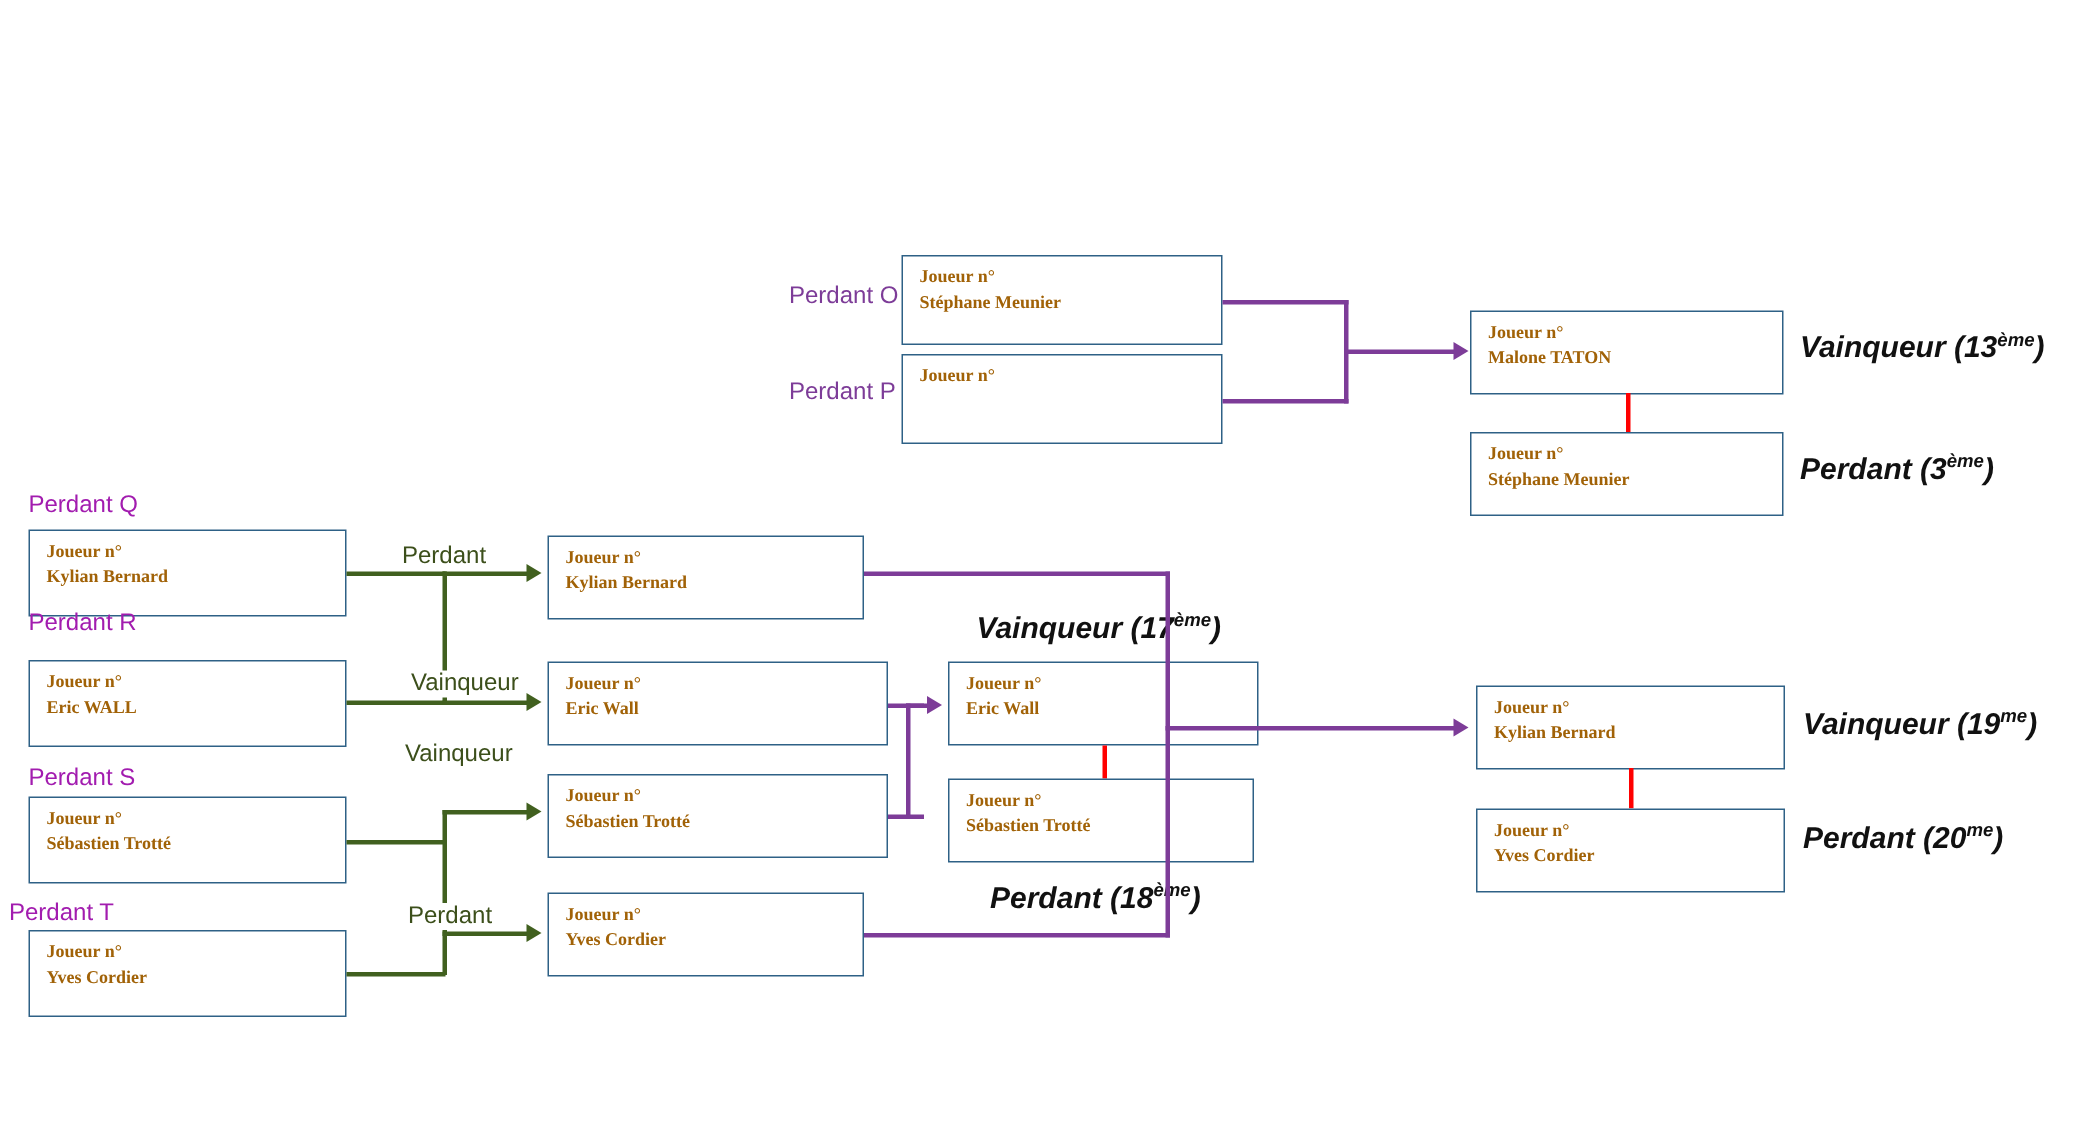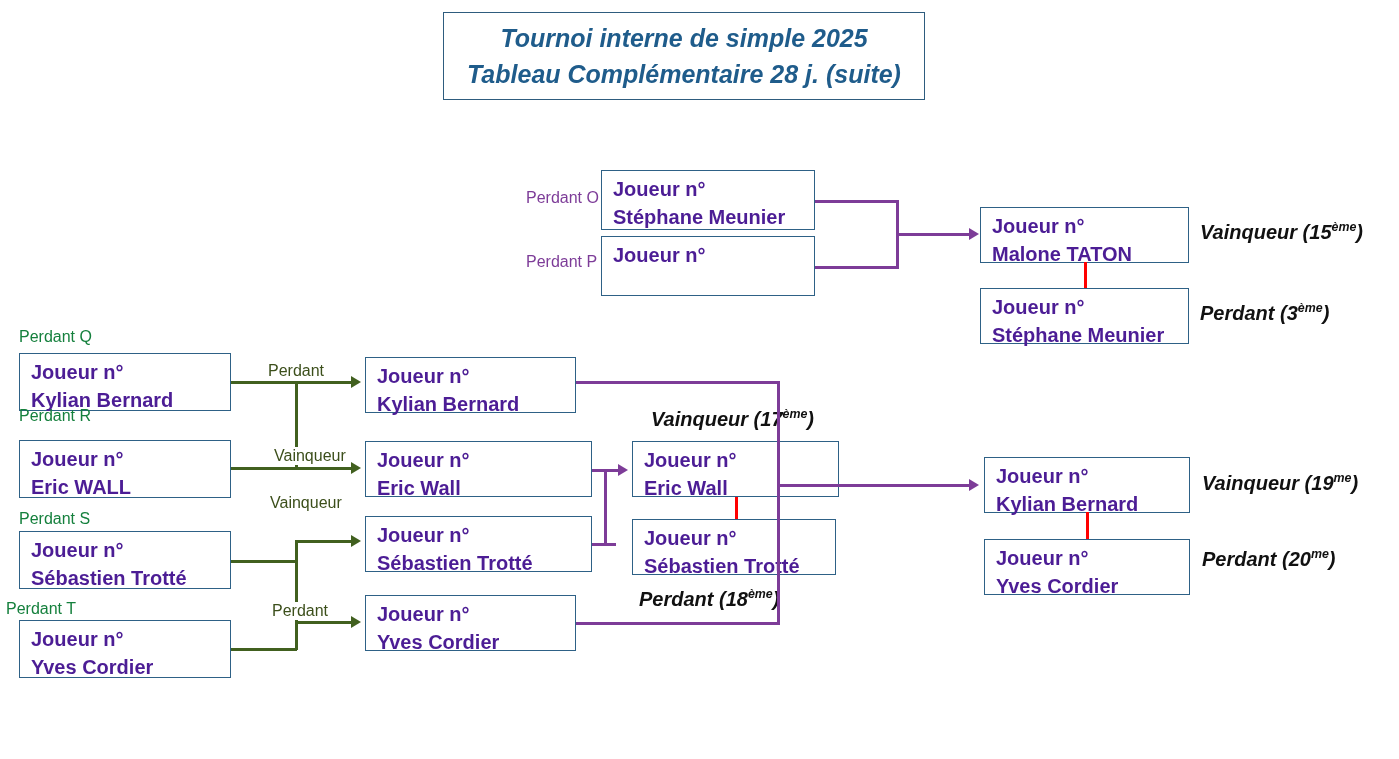--- a/index.html
+++ b/index.html
@@ -42,42 +42,43 @@
 
   
   .pbox {
     position: absolute;
     border: 1px solid #2E6186;
     box-sizing: border-box;
     background: #ffffff;
     padding: 5px 0 0 11px;
   }
   .pbox .l1, .pbox .l2 {
-    font-size: 20px;
+    font-size: 12px;
     font-weight: bold;
-    color: #4c1d95;
+    color: #a16207;
     line-height: 1.38;
     white-space: nowrap;
+    font-family: Liberation Serif, serif;
   }
   .pbox .l2 .sp {
     border-bottom: 2px wavy #FF2020;
     text-decoration: underline;
     text-decoration-color: #FF2020;
     text-decoration-style: wavy;
     text-decoration-thickness: 1px;
   }
 
   
   .side-label {
     position: absolute;
     font-size: 16px;
     white-space: nowrap;
   }
   .side-label.purple { color: #7D3C98; }
-  .side-label.green  { color: #15803d; }
+  .side-label.green  { color: #a21caf; }
 
   
   .edge-label {
     position: absolute;
     font-size: 16px;
     color: #3C4F1B;
     white-space: nowrap;
     background: #ffffff;
     padding: 0 2px;
   }
@@ -121,24 +122,20 @@
     position: absolute;
     width: 3px;
     background: #FF0000;
   }
 </style>
 </head>
 <body>
 
 <div id="stage">
 
-  <div class="title-box">
-    <div class="title-line">Tournoi interne de simple 2025</div>
-    <div class="title-line">Tableau Complémentaire 28 j. (suite)</div>
-  </div>
 
   <div class="side-label purple" style="left:526px; top:189px;">Perdant O</div>
   <div class="side-label purple" style="left:526px; top:253px;">Perdant P</div>
 
   <div class="pbox" style="left:601px; top:170px; width:214px; height:60px;">
     <div class="l1">Joueur n°</div>
     <div class="l2">Stéphane Meunier</div>
   </div>
 
   <div class="pbox" style="left:601px; top:236px; width:214px; height:60px;">
@@ -156,21 +153,21 @@
     <div class="l2">Malone TATON</div>
   </div>
   <div class="red-stub" style="left:1084px; top:262px; height:26px;"></div>
 
   <div class="pbox" style="left:980px; top:288px; width:209px; height:56px;">
     <div class="l1">Joueur n°</div>
     <div class="l2">Stéphane Meunier</div>
   </div>
 
   <div class="result-label" style="left:1200px; top:221px;">
-    <span>Vainqueur</span><span>&nbsp;(</span><span>15</span><sup>ème</sup><span>)</span>
+    <span>Vainqueur</span><span>&nbsp;(</span><span>13</span><sup>ème</sup><span>)</span>
   </div>
   <div class="result-label" style="left:1200px; top:302px;">
     <span>Perdant</span><span>&nbsp;(</span><span>3</span><sup>ème</sup><span>)</span>
   </div>
 
   <div class="side-label green" style="left:19px; top:328px;">Perdant Q</div>
   <div class="pbox" style="left:19px; top:353px; width:212px; height:58px;">
     <div class="l1">Joueur n°</div>
     <div class="l2">Kylian Bernard</div>
   </div>
@@ -243,21 +240,21 @@
   <div class="pbox" style="left:632px; top:441px; width:207px; height:56px;">
     <div class="l1">Joueur n°</div>
     <div class="l2">Eric Wall</div>
   </div>
   <div class="red-stub" style="left:735px; top:497px; height:24px;"></div>
   <div class="pbox" style="left:632px; top:519px; width:204px; height:56px;">
     <div class="l1">Joueur n°</div>
     <div class="l2">Sébastien Trotté</div>
   </div>
 
-  <div class="result-label" style="left:639px; top:588px;">
+  <div class="result-label" style="left:660px; top:588px;">
     <span>Perdant</span><span>&nbsp;(</span><span>18</span><sup>ème</sup><span>)</span>
   </div>
 
   <div class="hline c-purple" style="left:576px; top:381px; width:204px;"></div>
   <div class="hline c-purple" style="left:576px; top:622px; width:204px;"></div>
   <div class="vline c-purple" style="left:777px; top:381px; height:244px;"></div>
   <div class="hline c-purple" style="left:777px; top:484px; width:194px;"></div>
   <div class="arrow purple" style="left:969px; top:479px;"></div>
 
   <div class="pbox" style="left:984px; top:457px; width:206px; height:56px;">

